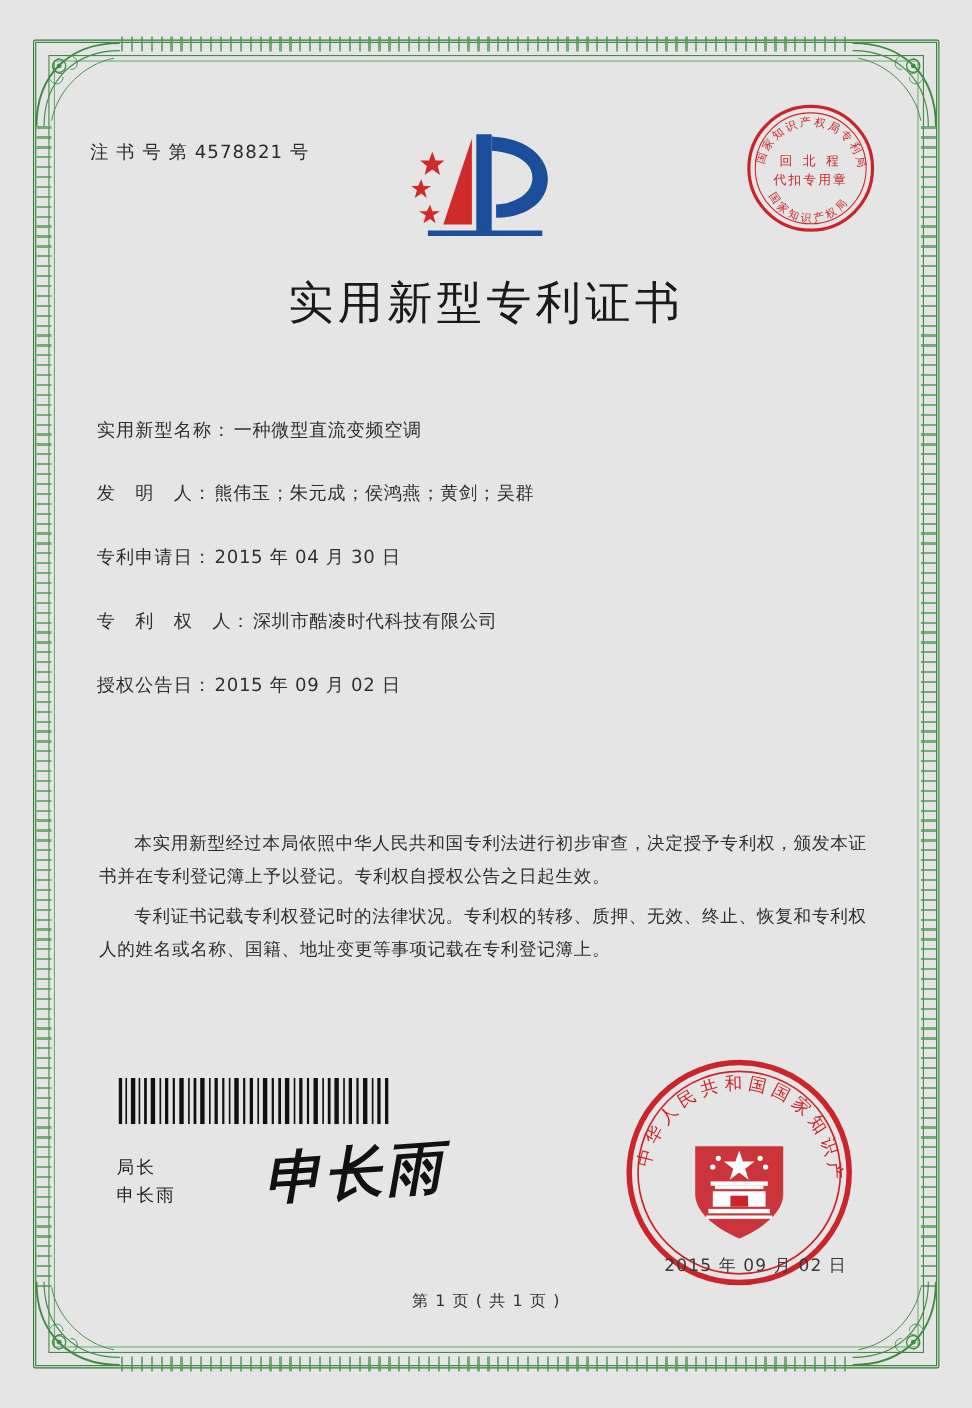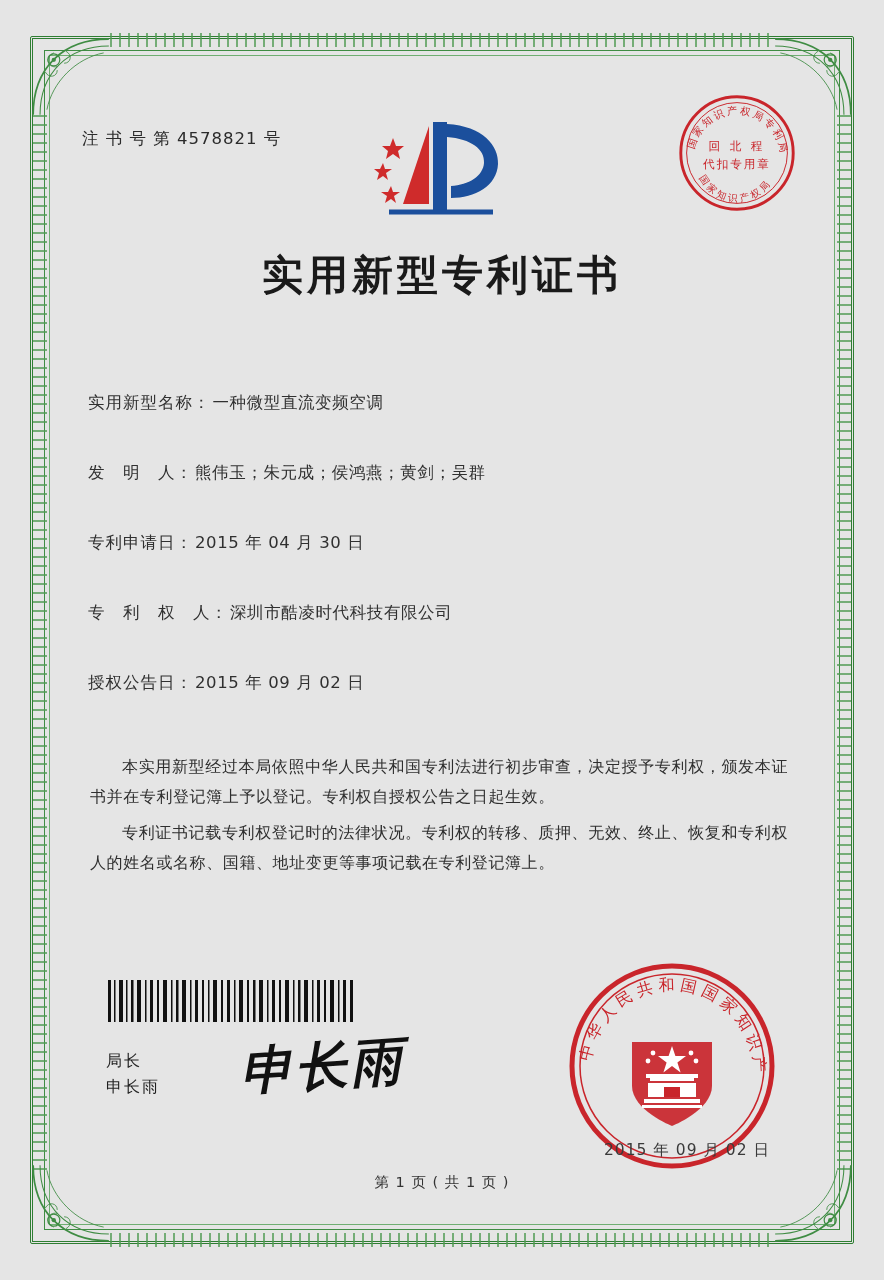--- a/index.html
+++ b/index.html
@@ -113,21 +113,21 @@
   }
   .stamp-top svg { display:block; width: 100%; height: 100%; }
 
   .doc-title {
     position: absolute;
     left: 0; right: 0;
     top: 168px;
     text-align: center;
     font-family: "DejaVu Serif", "Liberation Serif", serif;
     font-size: 41px;
-    font-weight: 700;
+    font-weight: 400;
     letter-spacing: 4px;
     color: #1a1a1a;
   }
 
   .fields {
     position: absolute;
     left: 18px;
     right: 10px;
     top: 300px;
   }
@@ -140,21 +140,20 @@
     letter-spacing: .5px;
   }
   .field-label {
     white-space: nowrap;
     letter-spacing: 1px;
     text-align: center;
   }
   .field-value {
     margin-left: 2px;
     letter-spacing: .6px;
-    margin-top: 12px;
   }
 
   .paragraphs {
     position: absolute;
     left: 20px;
     right: 26px;
     top: 672px;
     font-size: 16px;
     line-height: 30px;
     color: #2f2f2f;

